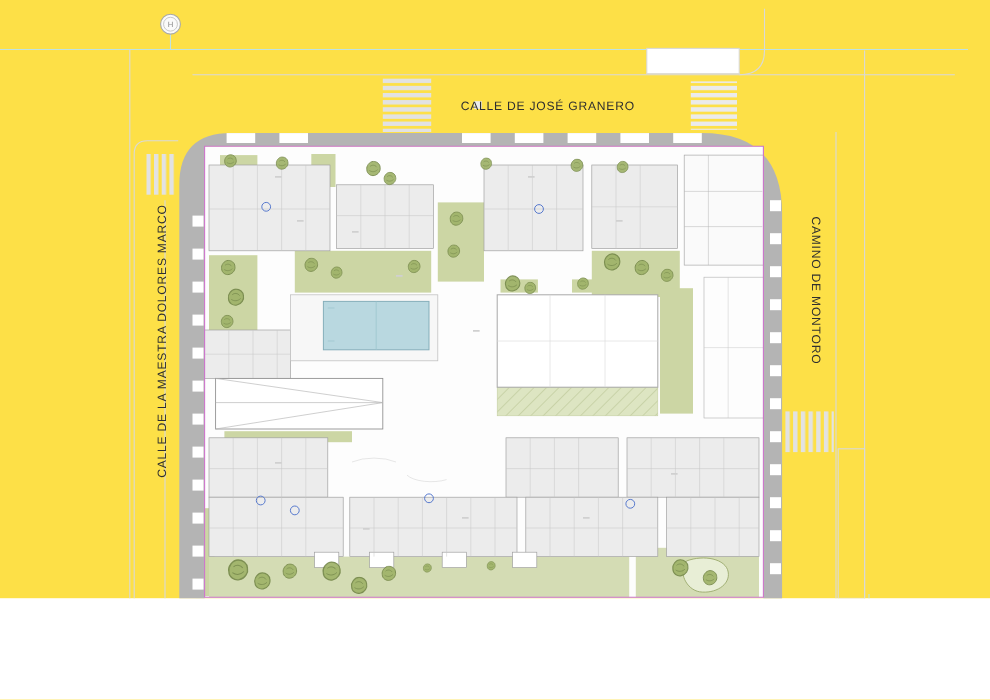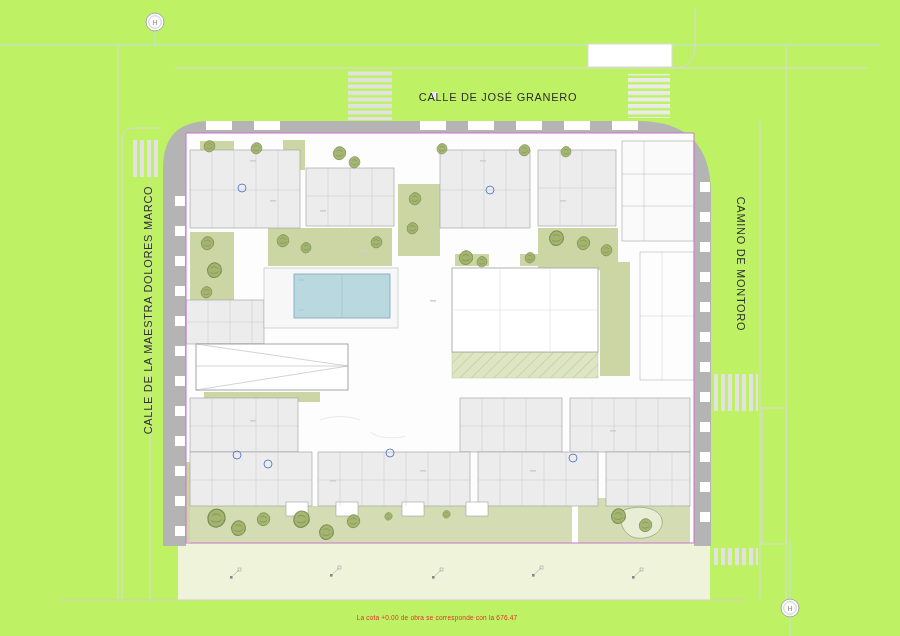--- a/index.html
+++ b/index.html
@@ -1,16 +1,16 @@
 <!DOCTYPE html>
 <html><head>
 <meta charset="utf-8">
 <style>
   html,body{margin:0;padding:0;background:#fff;}
-  #plan-canvas{position:relative;width:900px;height:636px;background:#bef264;overflow:hidden;
+  #plan-canvas{position:relative;width:900px;height:544px;background:#fde047;overflow:hidden;
     font-family:"Liberation Sans",sans-serif;}
   #plan-svg{position:absolute;left:0;top:0;}
   .street-label{position:absolute;font-size:11px;letter-spacing:.7px;color:#2f2f2f;white-space:nowrap;}
   .street-label.top{left:498px;top:97px;transform:translate(-50%,-50%);}
   .street-label.left{left:148px;top:310px;transform:translate(-50%,-50%) rotate(-90deg);}
   .street-label.right{left:741px;top:264px;transform:translate(-50%,-50%) rotate(90deg);}
   .elevation-note{position:absolute;left:437px;top:617px;transform:translate(-50%,-50%);
     font-size:6.5px;color:#e03030;white-space:nowrap;letter-spacing:.2px;}
 </style>
 </head>

